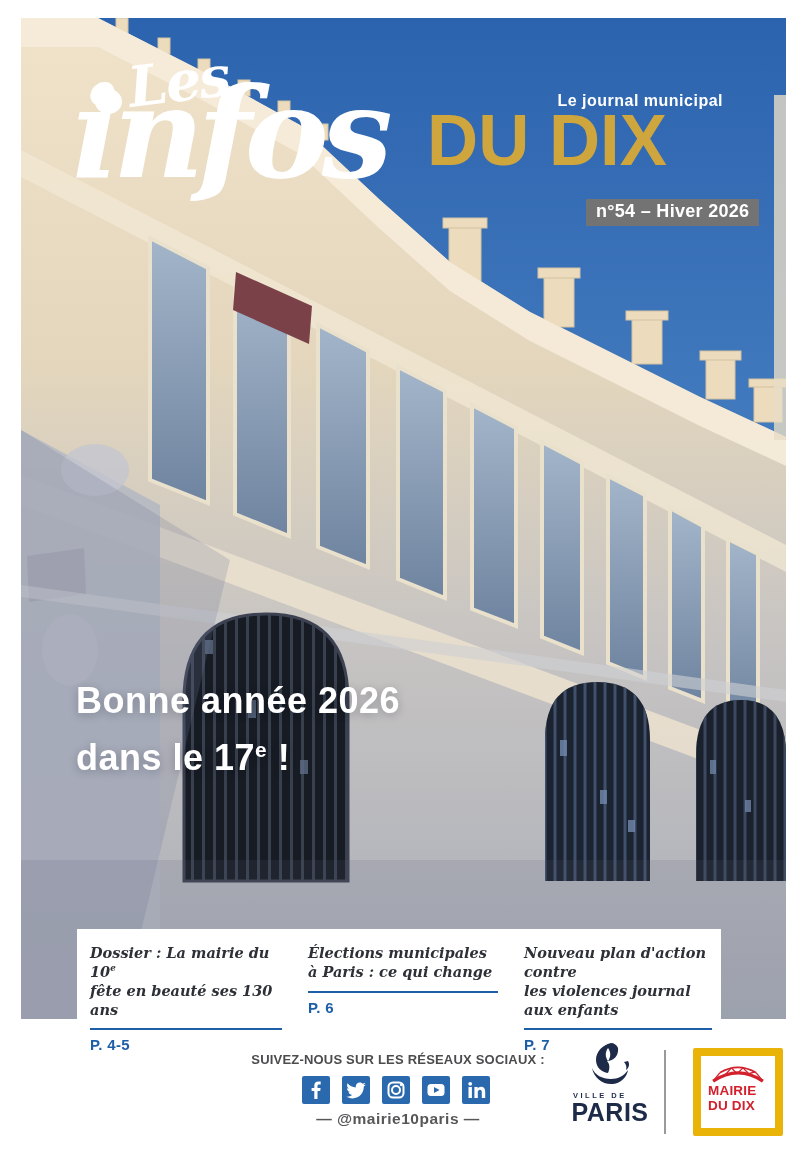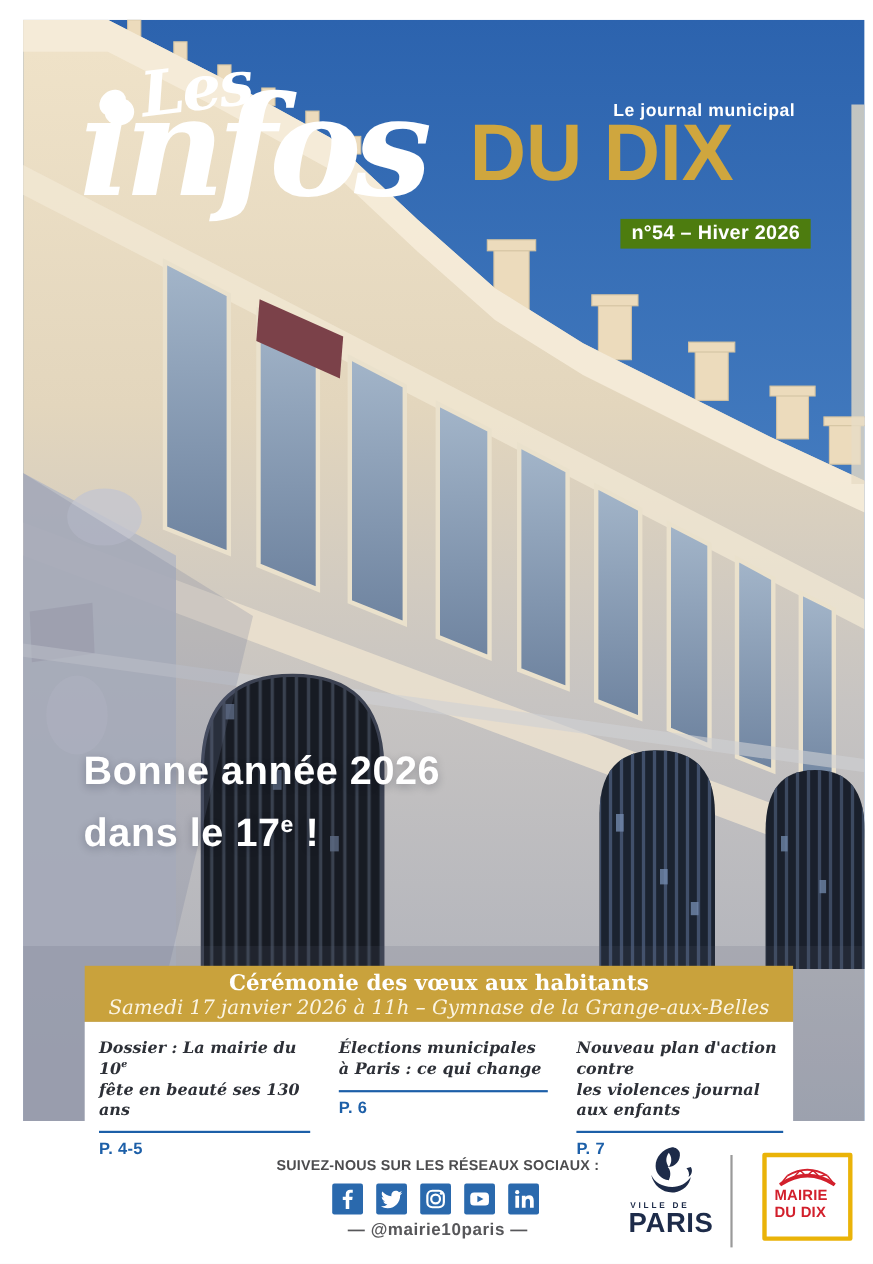--- a/index.html
+++ b/index.html
@@ -30,22 +30,22 @@
   .tagline{
     position:absolute;left:420px;top:92px;width:303px;text-align:right;
     font-size:16px;font-weight:700;color:#ffffff;letter-spacing:.5px;
   }
   .dudix{
     position:absolute;left:427px;top:103px;
     font-size:73px;font-weight:900;color:#CFA63E;letter-spacing:0px;
     transform:scaleX(.97);transform-origin:left top;line-height:1;white-space:nowrap;
   }
   .issue-badge{
-    position:absolute;left:564px;top:199px;
-    background:#4d7c0f;color:#ffffff;font-size:18px;font-weight:800;
+    position:absolute;left:586px;top:199px;
+    background:#737373;color:#ffffff;font-size:18px;font-weight:800;
     padding:2px 10px 4px 10px;letter-spacing:.3px;white-space:nowrap;
   }
 
   
   .headline{
     position:absolute;left:76px;top:676px;
     font-size:36px;font-weight:700;color:#ffffff;line-height:49px;
     letter-spacing:.5px;text-shadow:0 2px 8px rgba(10,15,30,.25);white-space:nowrap;
   }
   .headline .sup{font-size:58%;vertical-align:super;}
@@ -99,21 +99,21 @@
     position:absolute;left:573px;top:1091px;width:74px;
     font-size:7.5px;font-weight:700;letter-spacing:2.5px;color:#1D2B49;
   }
   .paris-big{
     position:absolute;left:570px;top:1098px;width:80px;text-align:center;
     font-size:25px;font-weight:900;letter-spacing:.5px;color:#1D2B49;
   }
   .logo-divider{position:absolute;left:664px;top:1050px;width:2px;height:84px;background:#9a9a9a;}
   .mairie-box{
     position:absolute;left:693px;top:1048px;width:74px;height:72px;
-    border:4px solid #eab308;border-radius:2px;background:#ffffff;
+    border:8px solid #eab308;border-radius:2px;background:#ffffff;
   }
   .mairie-bridge{display:block;margin:5px auto 1px auto;}
   .mairie-text{
     padding-left:7px;color:#D2202C;font-weight:900;font-size:13.5px;
     line-height:14.5px;letter-spacing:.2px;
   }
 </style>
 </head>
 <body>
 
@@ -241,24 +241,20 @@
   <div class="logo-infos">infos</div>
   <div class="tagline">Le journal municipal</div>
   <div class="dudix">DU DIX</div>
   <div class="issue-badge">n°54 – Hiver 2026</div>
 
   <div class="headline">
     <span>Bonne année 2026</span><br>
     <span>dans le 17</span><span class="sup">e</span><span> !</span>
   </div>
 
-  <div class="event-banner">
-    <div class="event-title">Cérémonie des vœux aux habitants</div>
-    <div class="event-subtitle">Samedi 17 janvier 2026 à 11h – Gymnase de la Grange-aux-Belles</div>
-  </div>
 
   <div class="teaser-card">
     <div class="teaser" id="teaser-0">
       <div class="teaser-text">
         <span>Dossier : La mairie du 10</span><span class="sup">e</span><br>
         <span>fête en beauté ses 130 ans</span>
       </div>
       <div class="teaser-rule"></div>
       <div class="teaser-page">P. 4-5</div>
     </div>

